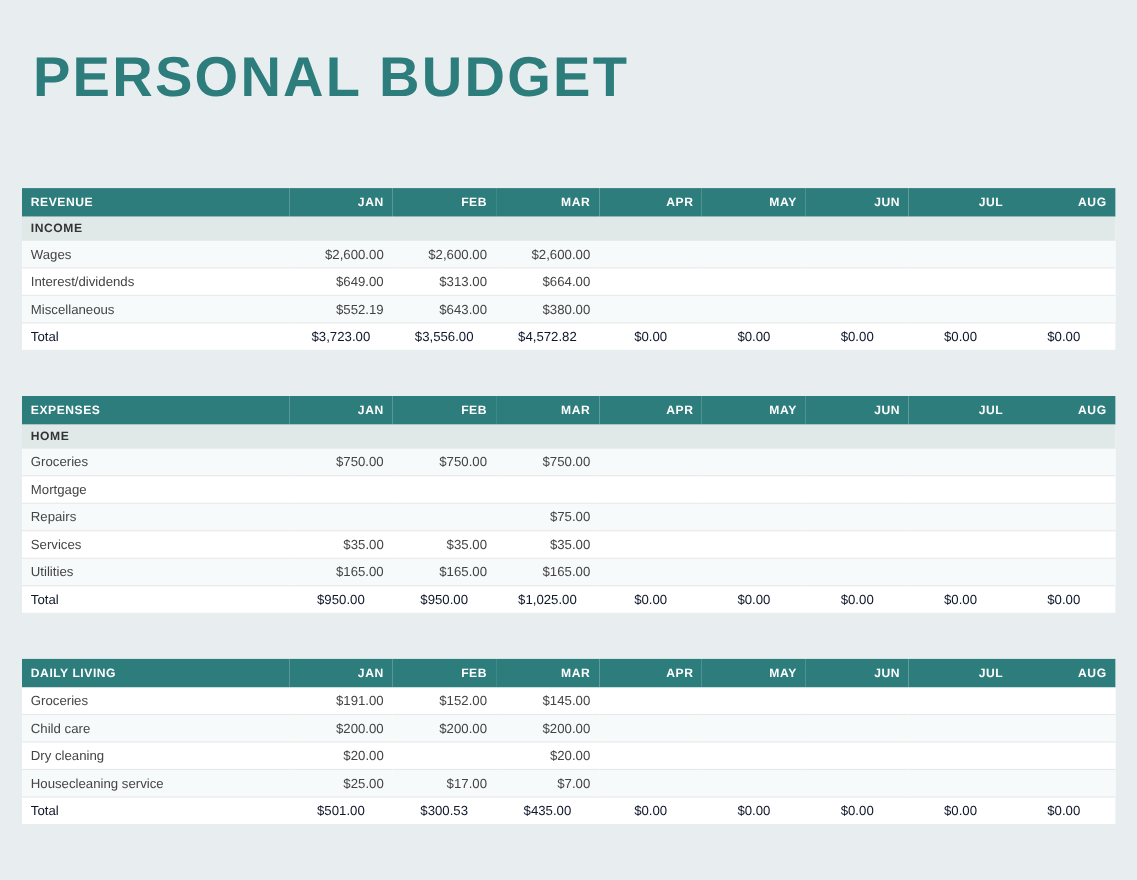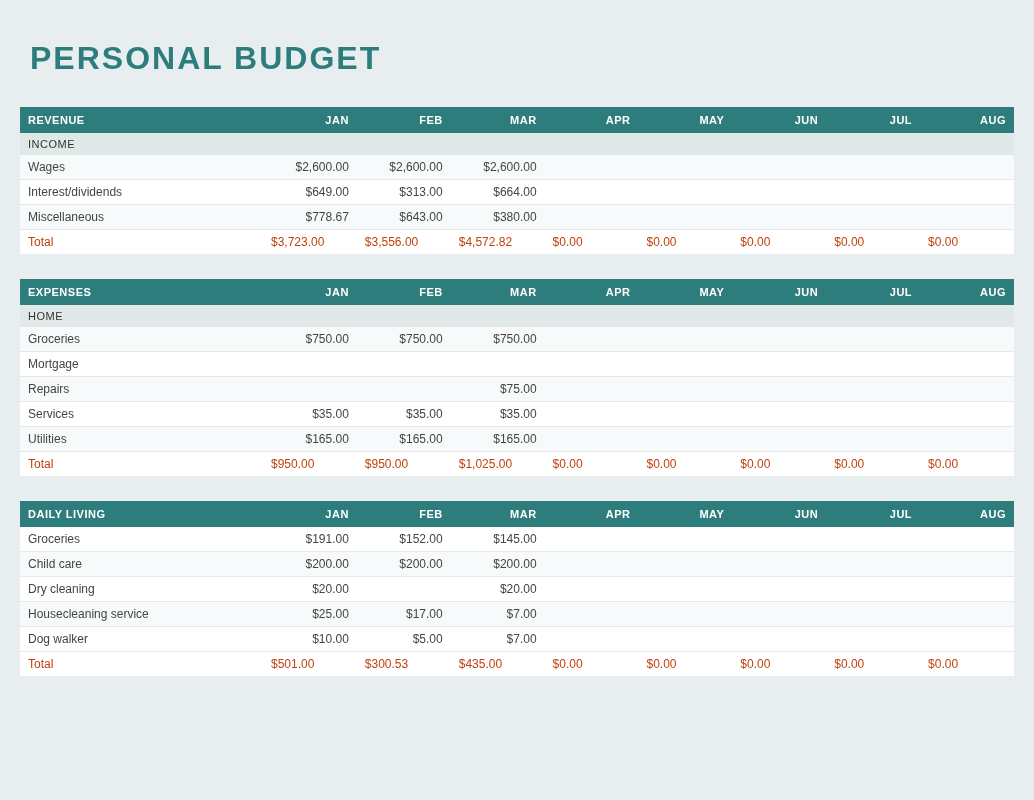--- a/index.html
+++ b/index.html
@@ -4,75 +4,76 @@
   <style>
     * { margin: 0; padding: 0; box-sizing: border-box; }
     body {
       background-color: #e8eef0;
       font-family: Arial, sans-serif;
       font-size: 12px;
       color: #333;
       padding: 20px;
     }
     .page-title {
-      font-size: 32px;
+      font-size: 51px;
       font-weight: bold;
       color: #2d7d7d;
       padding: 20px 10px 30px 10px;
       letter-spacing: 2px;
       font-family: Arial, sans-serif;
     }
     .section {
       margin-bottom: 25px;
       background: white;
       border-collapse: collapse;
       width: 100%;
+      margin-top: 42px;
     }
     table {
       width: 100%;
       border-collapse: collapse;
       background: white;
     }
     .header-row th {
       background-color: #2d7d7d;
       color: white;
       font-weight: bold;
       font-size: 11px;
       padding: 7px 8px;
       text-align: left;
       letter-spacing: 0.5px;
     }
     .header-row th:not(:first-child) {
       text-align: right;
     }
     .subheader-row td {
       background-color: #e0e8e8;
-      font-weight: normal;
+      font-weight: bold;
       font-size: 11px;
       padding: 5px 8px;
       color: #333;
       letter-spacing: 0.5px;
       text-transform: uppercase;
     }
     .data-row td {
       padding: 5px 8px;
       border-bottom: 1px solid #e8e8e8;
       color: #444;
     }
     .data-row td:not(:first-child) {
       text-align: right;
     }
     .total-row td {
       padding: 5px 8px;
       font-weight: normal;
       border-top: 1px solid #ccc;
-      color: #c2410c;
+      color: #0f172a;
     }
     .total-row td:not(:first-child) {
-      text-align: left;
+      text-align: center;
     }
     .data-row:nth-child(even) {
       background-color: #f7fafa;
     }
     .data-row:nth-child(odd) {
       background-color: #ffffff;
     }
     .col-label { width: 22%; }
     .col-month { width: 8.5%; }
   </style>
@@ -116,21 +117,21 @@
       <td>$313.00</td>
       <td>$664.00</td>
       <td></td>
       <td></td>
       <td></td>
       <td></td>
       <td></td>
     </tr>
     <tr class="data-row">
       <td>Miscellaneous</td>
-      <td>$778.67</td>
+      <td>$552.19</td>
       <td>$643.00</td>
       <td>$380.00</td>
       <td></td>
       <td></td>
       <td></td>
       <td></td>
       <td></td>
     </tr>
     <tr class="total-row">
       <td>Total</td>
@@ -285,31 +286,20 @@
       <td>Housecleaning service</td>
       <td>$25.00</td>
       <td>$17.00</td>
       <td>$7.00</td>
       <td></td>
       <td></td>
       <td></td>
       <td></td>
       <td></td>
     </tr>
-    <tr class="data-row">
-      <td>Dog walker</td>
-      <td>$10.00</td>
-      <td>$5.00</td>
-      <td>$7.00</td>
-      <td></td>
-      <td></td>
-      <td></td>
-      <td></td>
-      <td></td>
-    </tr>
     <tr class="total-row">
       <td>Total</td>
       <td>$501.00</td>
       <td>$300.53</td>
       <td>$435.00</td>
       <td>$0.00</td>
       <td>$0.00</td>
       <td>$0.00</td>
       <td>$0.00</td>
       <td>$0.00</td>

